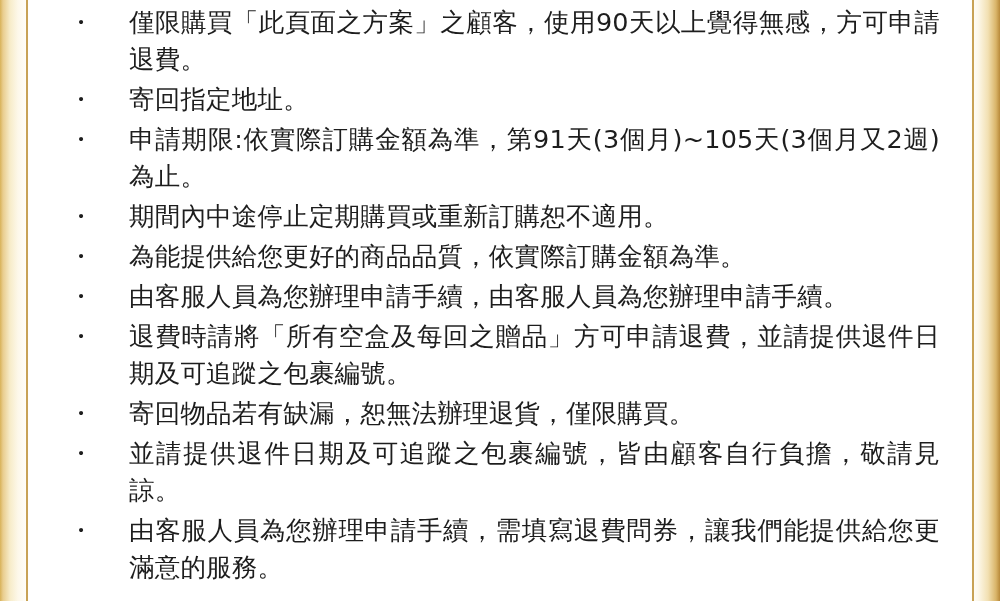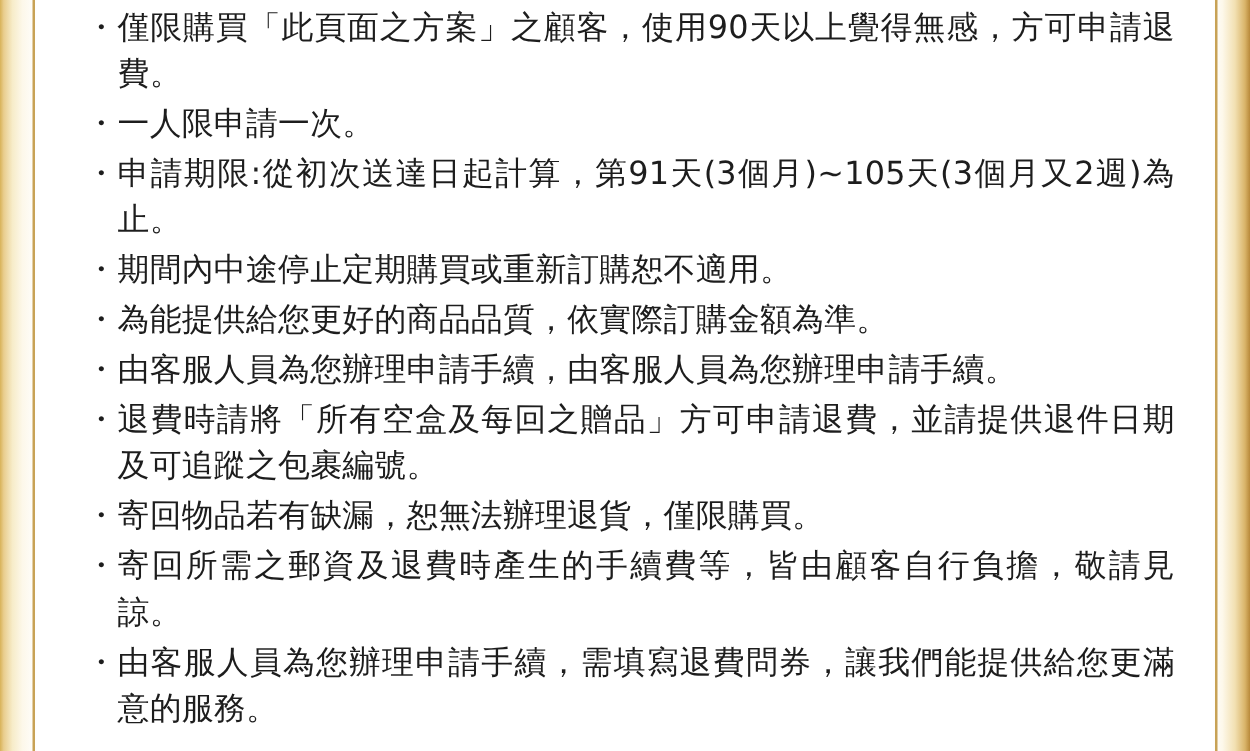--- a/index.html
+++ b/index.html
@@ -84,20 +84,21 @@
     position: absolute;
     left: 8px;
     top: 0;
     font-size: 25.5px;
     line-height: 1.45;
     color: #1d1d1d;
   }
 
   .note-text {
     display: block;
+    margin-left: 35px;
   }
 </style>
 </head>
 <body>
 
 <div class="page">
 
   <div class="edge edge-left"></div>
   <div class="edge-rule left"></div>
 
@@ -107,26 +108,26 @@
   <div class="content">
     <ul class="note-list">
 
       <li class="note-item">
         <span class="bullet">・</span>
         <span class="note-text">僅限購買「此頁面之方案」之顧客，使用90天以上覺得無感，方可申請退費。</span>
       </li>
 
       <li class="note-item">
         <span class="bullet">・</span>
-        <span class="note-text">一人限申請一次。</span>
+        <span class="note-text">寄回指定地址。</span>
       </li>
 
       <li class="note-item">
         <span class="bullet">・</span>
-        <span class="note-text">申請期限:從初次送達日起計算，第91天(3個月)~105天(3個月又2週)為止。</span>
+        <span class="note-text">申請期限:依實際訂購金額為準，第91天(3個月)~105天(3個月又2週)為止。</span>
       </li>
 
       <li class="note-item">
         <span class="bullet">・</span>
         <span class="note-text">期間內中途停止定期購買或重新訂購恕不適用。</span>
       </li>
 
       <li class="note-item">
         <span class="bullet">・</span>
         <span class="note-text">為能提供給您更好的商品品質，依實際訂購金額為準。</span>
@@ -142,21 +143,21 @@
         <span class="note-text">退費時請將「所有空盒及每回之贈品」方可申請退費，並請提供退件日期及可追蹤之包裹編號。</span>
       </li>
 
       <li class="note-item">
         <span class="bullet">・</span>
         <span class="note-text">寄回物品若有缺漏，恕無法辦理退貨，僅限購買。</span>
       </li>
 
       <li class="note-item">
         <span class="bullet">・</span>
-        <span class="note-text">寄回所需之郵資及退費時產生的手續費等，皆由顧客自行負擔，敬請見諒。</span>
+        <span class="note-text">並請提供退件日期及可追蹤之包裹編號，皆由顧客自行負擔，敬請見諒。</span>
       </li>
 
       <li class="note-item">
         <span class="bullet">・</span>
         <span class="note-text">由客服人員為您辦理申請手續，需填寫退費問券，讓我們能提供給您更滿意的服務。</span>
       </li>
 
     </ul>
   </div>
 </div>

